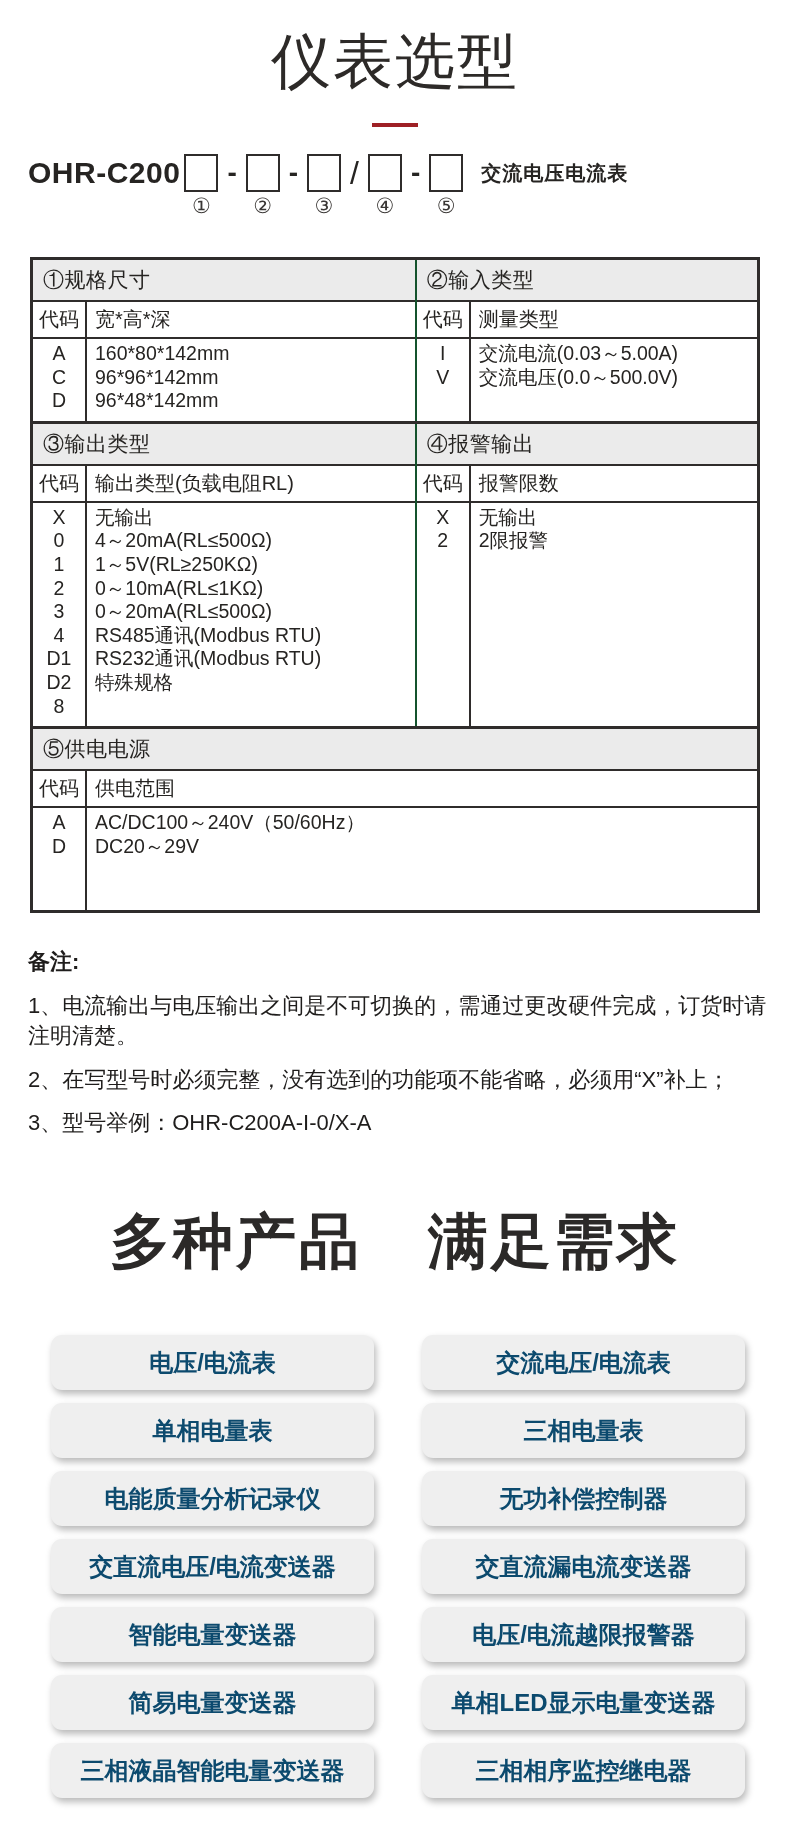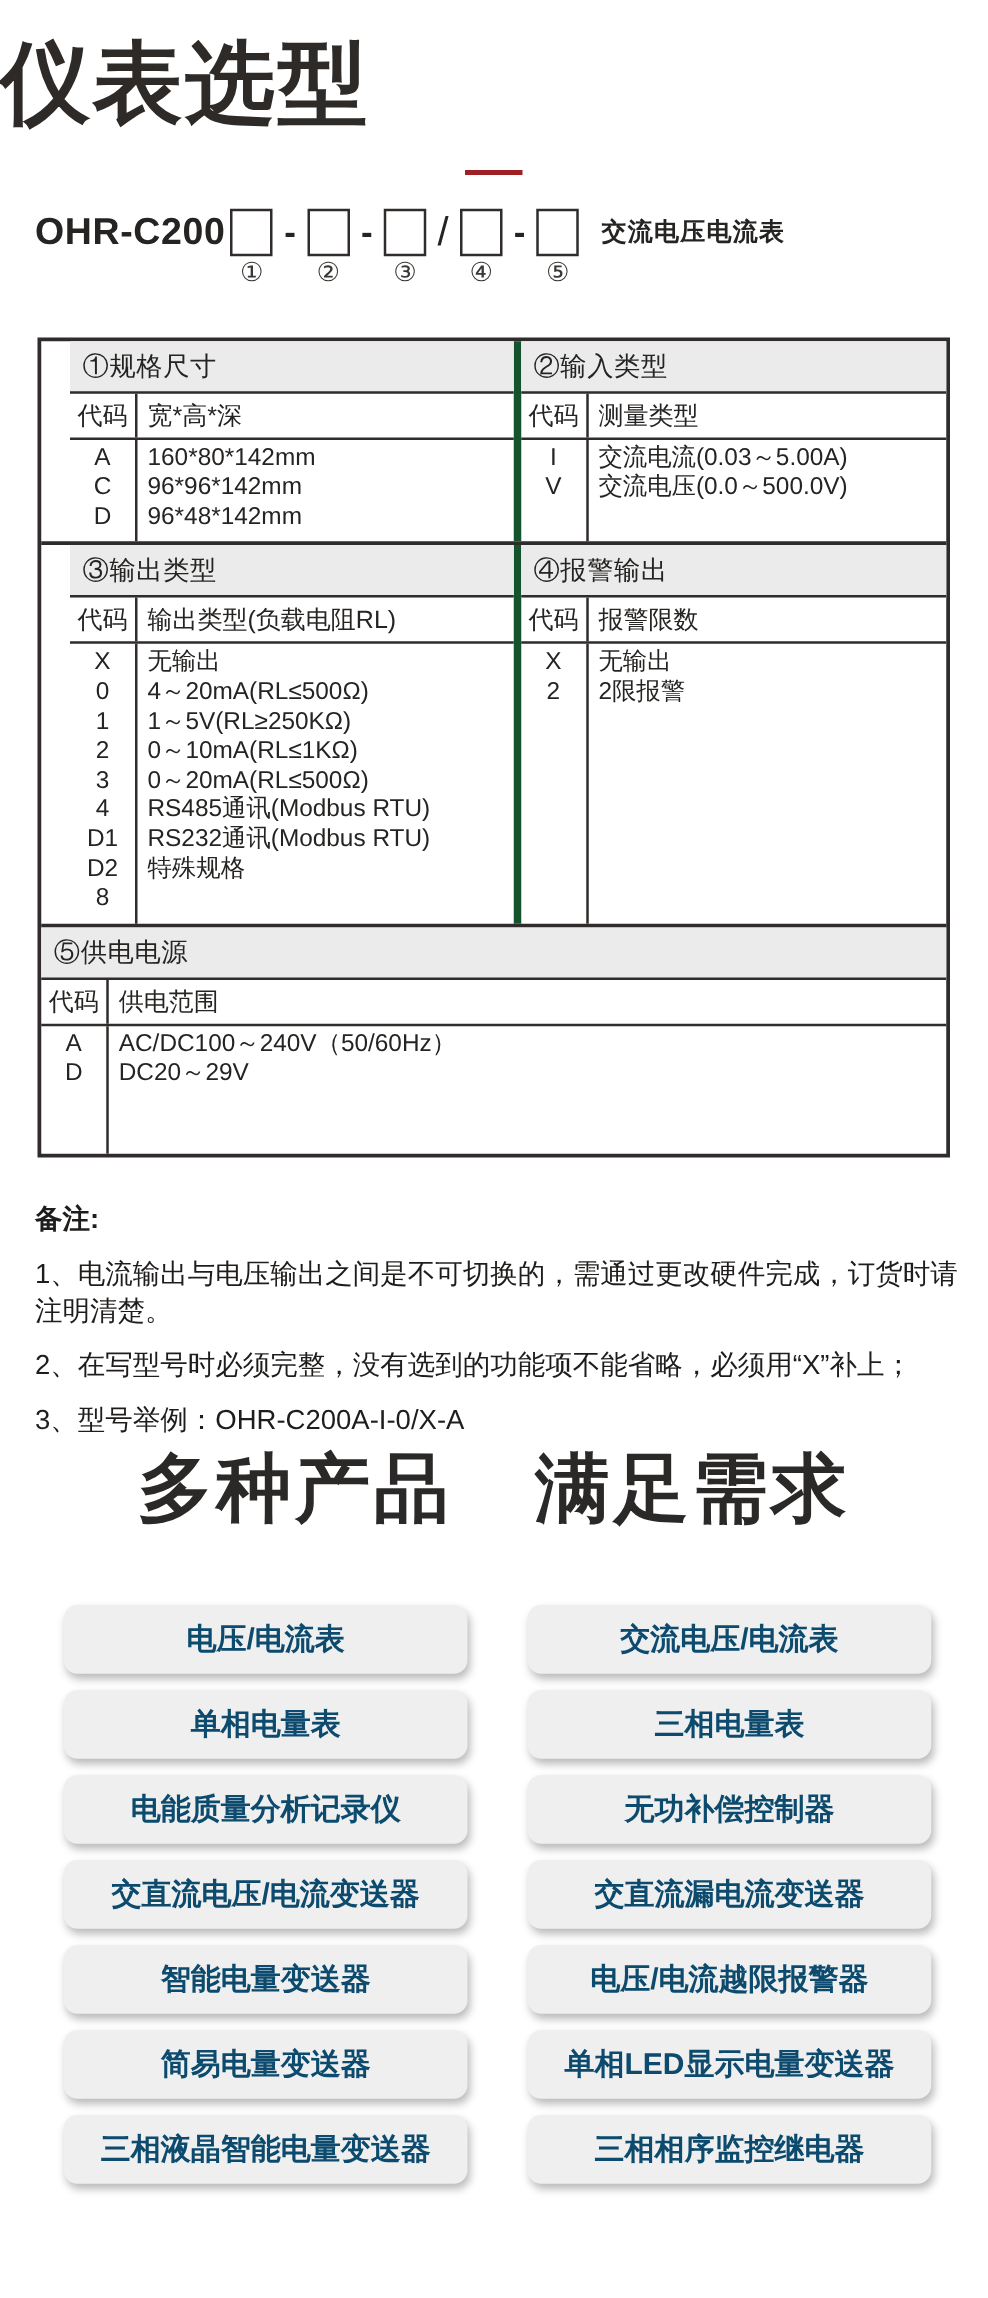--- a/index.html
+++ b/index.html
@@ -1,62 +1,62 @@
 <!DOCTYPE html>
 <html><head>
 <meta charset="utf-8">
 <style>
   html,body{margin:0;padding:0;background:#ffffff;}
   body{width:790px;min-height:1838px;font-family:"Liberation Sans",sans-serif;color:#262422;}
   .sheet{width:790px;min-height:1838px;overflow:hidden;background:#fff;}
 
   
-  .title{margin:30px 0 0 0;font-size:72px;line-height:1.05;
-         font-weight:700;color:#2d2a28;letter-spacing:2px;}
+  .title{margin:30px 0 0 0;text-align:center;font-size:60px;line-height:1.05;
+         font-weight:400;color:#2d2a28;letter-spacing:2px;}
   .red-line{width:46px;height:4px;margin:30px auto 0;}
 
   
   .model-row{display:flex;align-items:center;margin:26px 0 0 28px;height:40px;}
   .m-prefix{font-size:30px;font-weight:bold;letter-spacing:0.5px;white-space:nowrap;}
   .slot{position:relative;display:inline-flex;justify-content:center;margin:0 4px;}
   .box{display:inline-block;width:30px;height:34px;border:2px solid #2f2c2b;background:#fff;}
   .circ{position:absolute;top:41px;left:50%;transform:translateX(-50%);
         font-size:21px;color:#3a3735;line-height:1;}
   .m-sep{font-size:28px;font-weight:bold;margin:0 5px;}
   .m-slash{font-size:32px;font-weight:normal;margin:0 5px;}
   .m-suffix{font-size:20px;font-weight:bold;margin-left:14px;letter-spacing:1px;white-space:nowrap;}
 
   
   .ctable{margin:64px 30px 0 30px;border:3px solid #2f2c2b;}
   .band{display:grid;grid-template-columns:53% 47%;}
   .band.full{grid-template-columns:100%;}
   .band + .band{border-top:3px solid #2f2c2b;}
   .cell{display:flex;flex-direction:column;min-width:0;}
-  .cell.left{border-right:6px solid #14532d;padding-left:23px;}
+  .cell.left{border-right:2px solid #14532d;}
   .sec-h{background:#ebebeb;border-bottom:2px solid #2f2c2b;font-size:21px;
          padding:6px 8px 6px 10px;letter-spacing:0.5px;}
   .sub{display:flex;border-bottom:2px solid #2f2c2b;font-size:20px;}
   .sub-c{width:52px;flex:0 0 52px;text-align:center;border-right:2px solid #2f2c2b;
          padding:4px 0;}
   .sub-v{flex:1;padding:4px 0 4px 8px;}
   .tbody{display:flex;flex:1;font-size:19.5px;}
   .codes{width:52px;flex:0 0 52px;border-right:2px solid #2f2c2b;text-align:center;
          padding-top:3px;}
   .vals{flex:1;padding:3px 0 0 8px;}
   .codes div,.vals div{line-height:23.6px;white-space:nowrap;}
   .pad-b{padding-bottom:8px;}
   .pad-b-lg{padding-bottom:52px;}
 
   
   .notes{margin:34px 12px 0 28px;font-size:22px;color:#1f1d1c;}
   .notes-label{font-weight:bold;}
   .note{margin-top:14px;line-height:1.35;}
 
   
-  .ph{text-align:center;font-size:60px;font-weight:900;
+  .ph{margin-top:64px;text-align:center;font-size:60px;font-weight:900;
       color:#2b2928;letter-spacing:3px;white-space:nowrap;}
   .ph .gap{display:inline-block;width:66px;}
 
   
   .pgrid{margin:52px 0 0 51px;display:grid;grid-template-columns:323px 323px;
          column-gap:48px;row-gap:13px;}
   .pbtn{height:55px;line-height:55px;text-align:center;background:#efefef;
         border-radius:11px;font-size:24px;font-weight:bold;color:#0c4a6e;
         box-shadow:2px 4px 7px rgba(0,0,0,0.28);cursor:pointer;white-space:nowrap;}
 </style>

